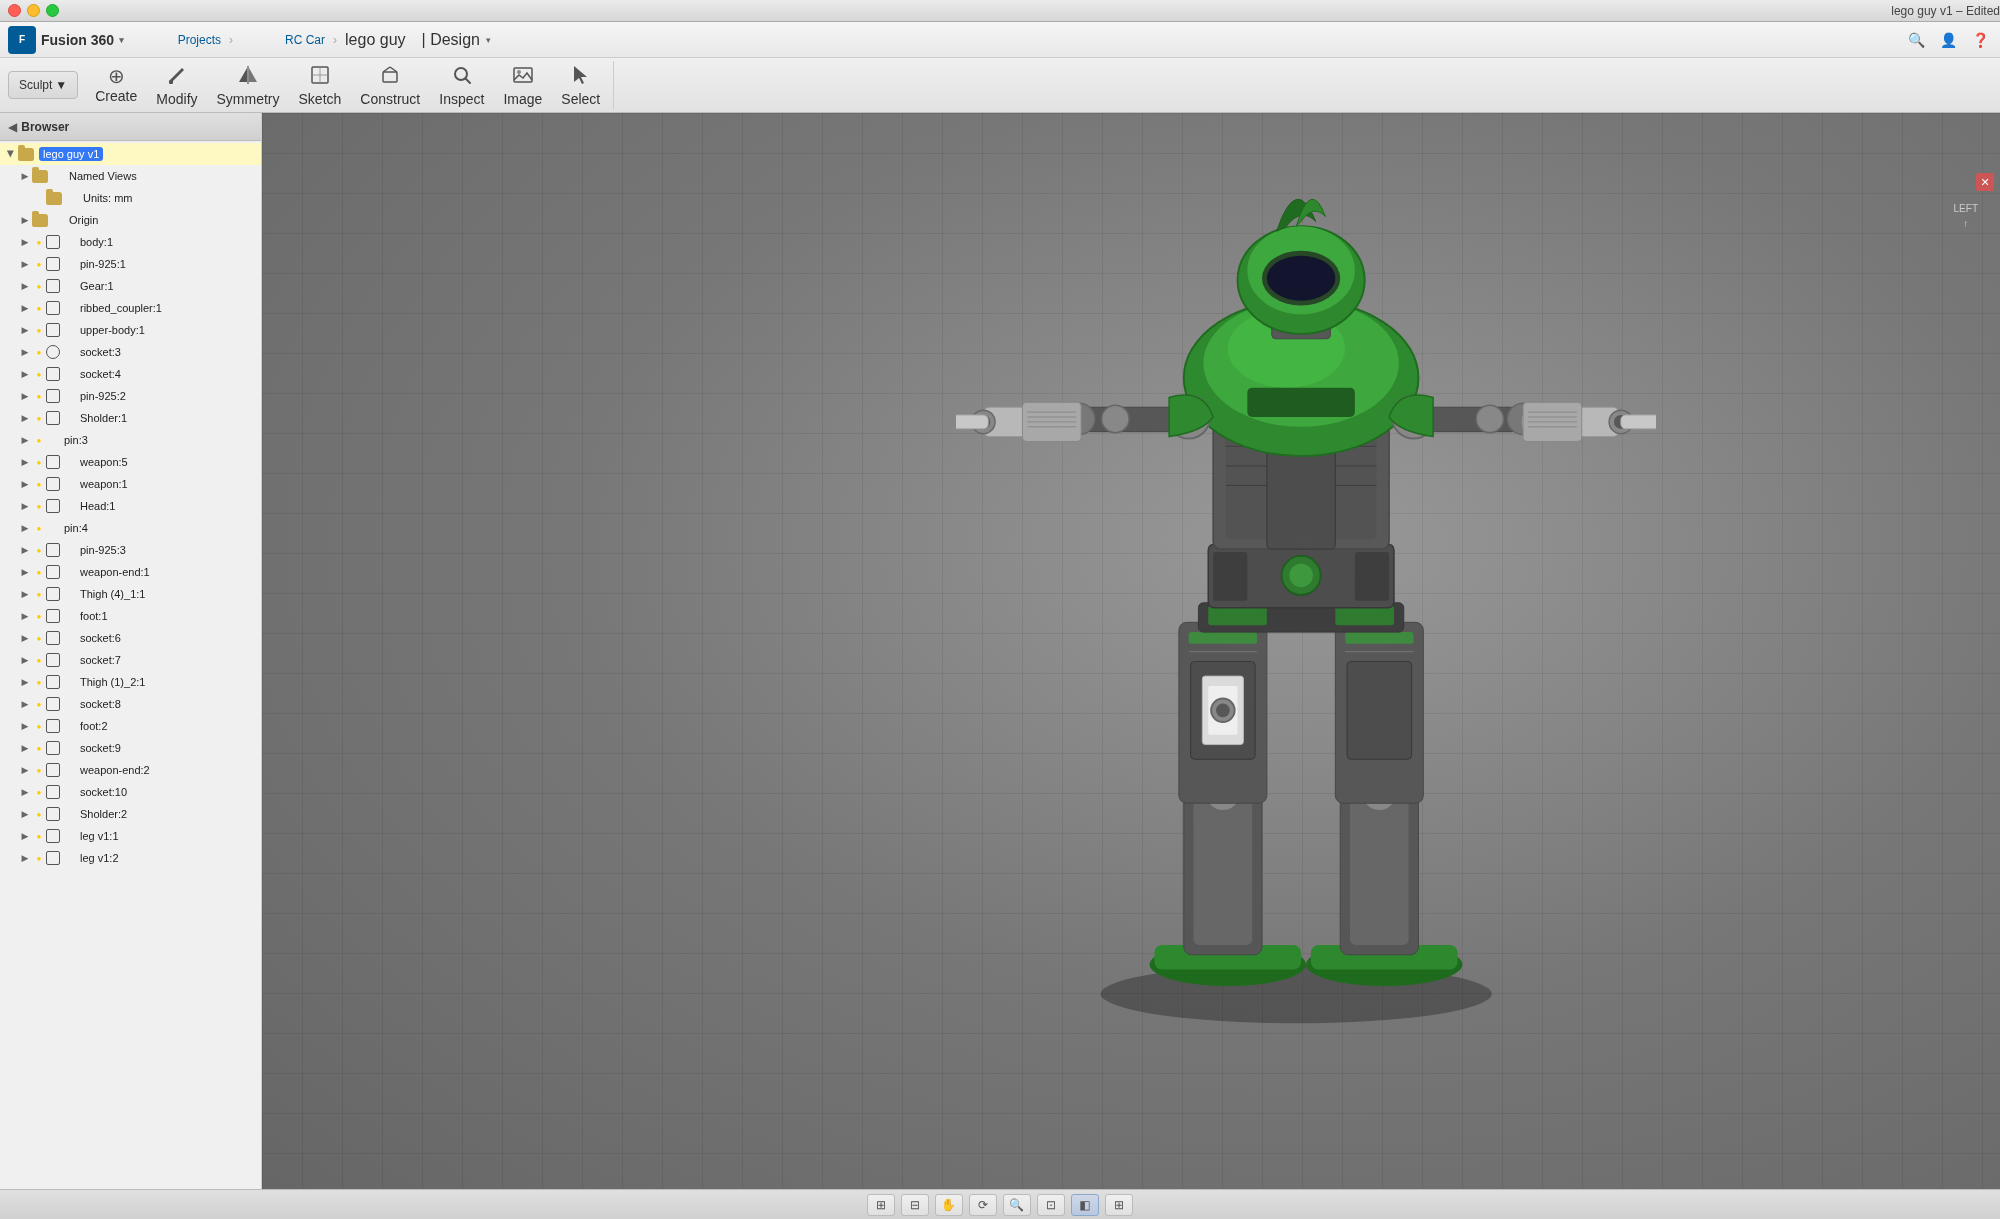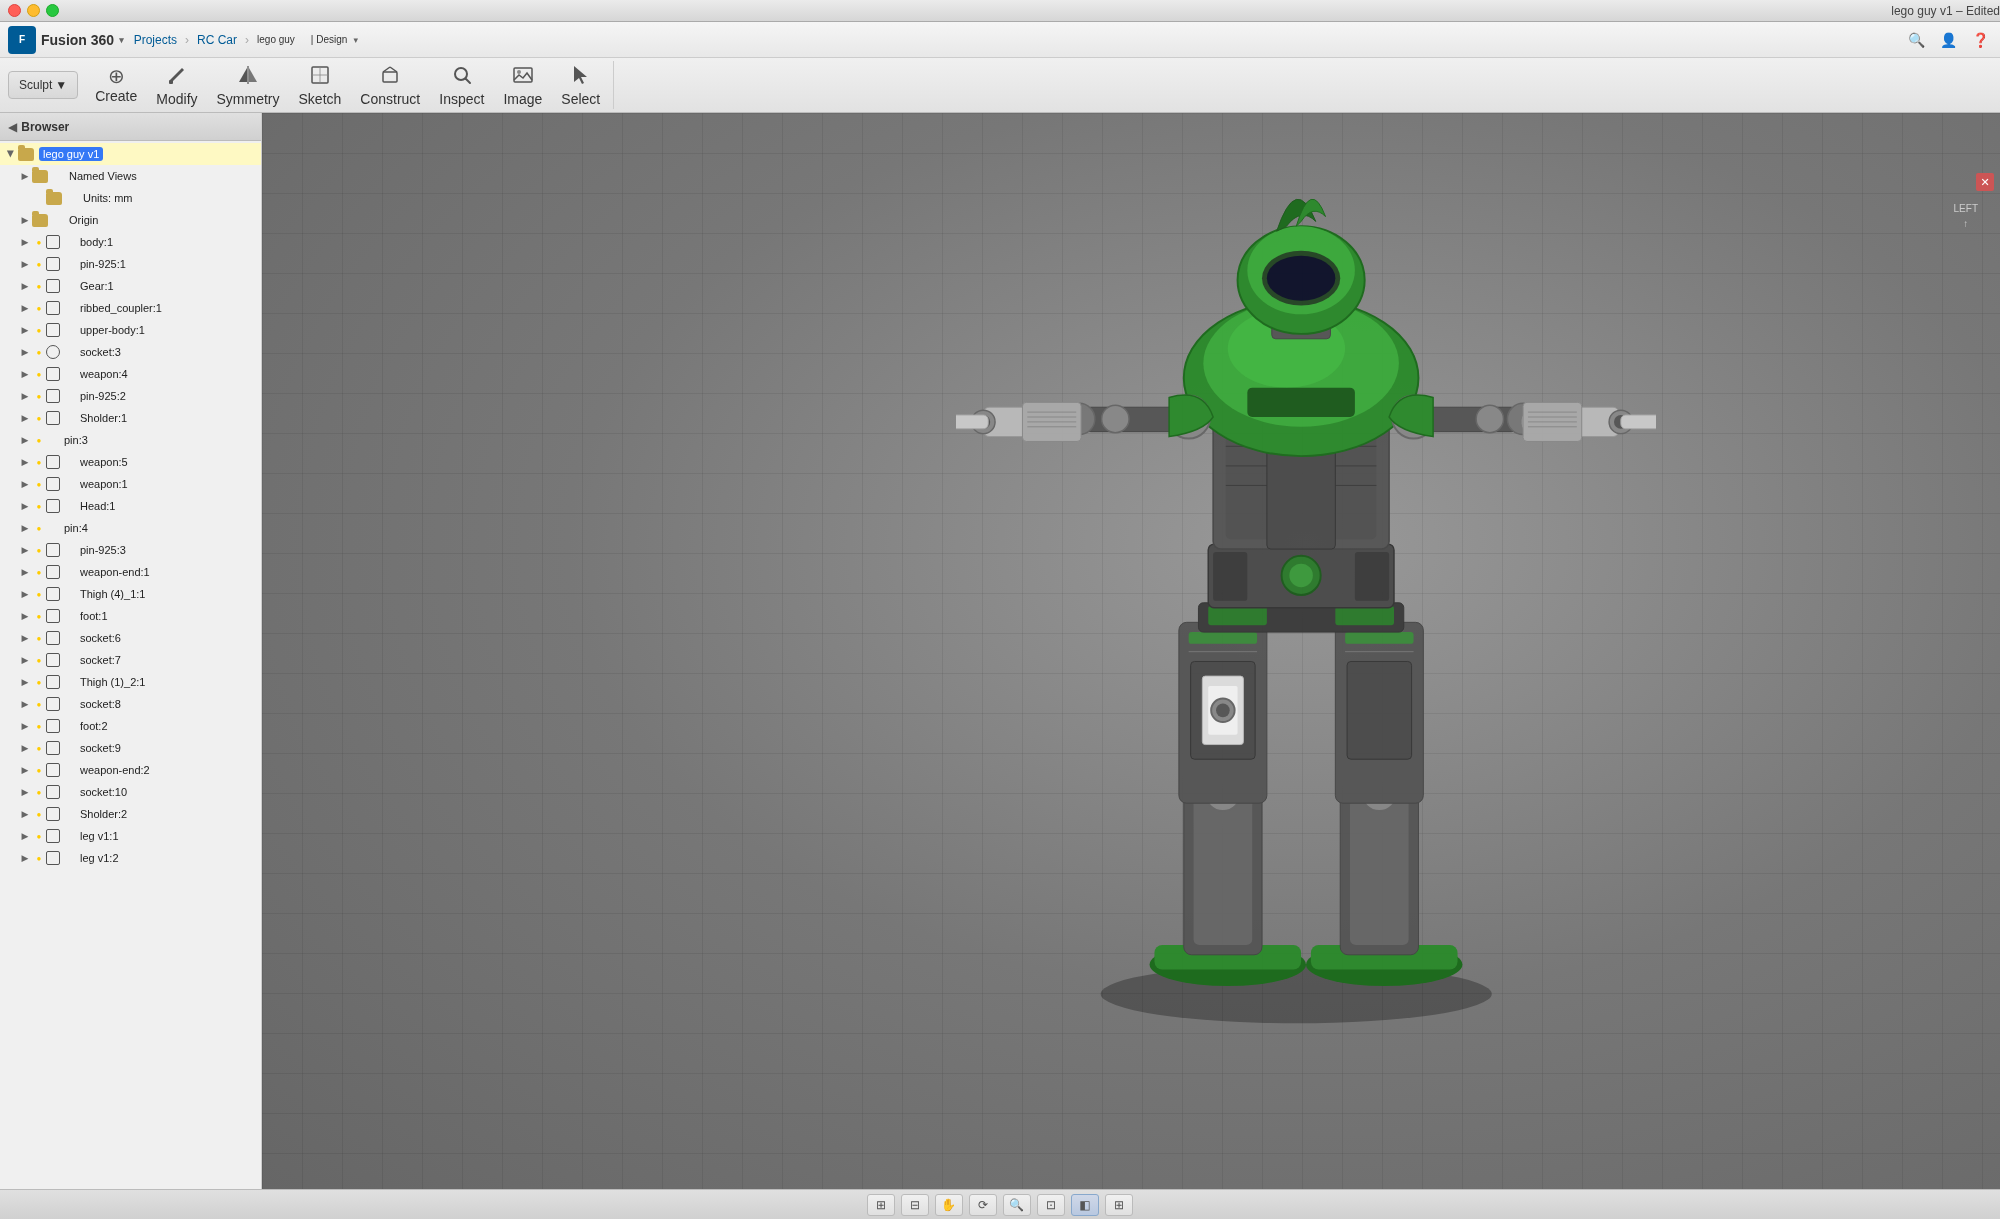--- a/index.html
+++ b/index.html
@@ -81,24 +81,25 @@
     }
     .nav-sep {
       color: #aaa;
       margin: 0 2px;
     }
     .nav-link {
       color: #005b96;
       font-size: 12px;
       cursor: pointer;
       text-decoration: none;
+      margin-left: 44px;
     }
     .nav-current {
       color: #333;
-      font-size: 10px;
+      font-size: 16px;
     }
     .nav-right {
       margin-left: auto;
       display: flex;
       gap: 10px;
     }
     .nav-icon-btn {
       width: 22px;
       height: 22px;
       display: flex;
@@ -555,21 +556,21 @@
           <span class="expand-arrow">▶</span>
           <span class="eye-icon" style="color: rgb(255, 204, 0); font-size: 8px;">●</span>
           <span class="body-icon circle"></span>
           <span class="tree-label">socket:3</span>
         </div>
         <div class="tree-row">
           <span style="width: 14px; display: inline-block;"></span>
           <span class="expand-arrow">▶</span>
           <span class="eye-icon" style="color: rgb(255, 204, 0); font-size: 8px;">●</span>
           <span class="body-icon"></span>
-          <span class="tree-label">weapon:4</span>
+          <span class="tree-label">socket:4</span>
         </div>
         <div class="tree-row">
           <span style="width: 14px; display: inline-block;"></span>
           <span class="expand-arrow">▶</span>
           <span class="eye-icon" style="color: rgb(255, 204, 0); font-size: 8px;">●</span>
           <span class="body-icon"></span>
           <span class="tree-label">pin-925:2</span>
         </div>
         <div class="tree-row">
           <span style="width: 14px; display: inline-block;"></span>

